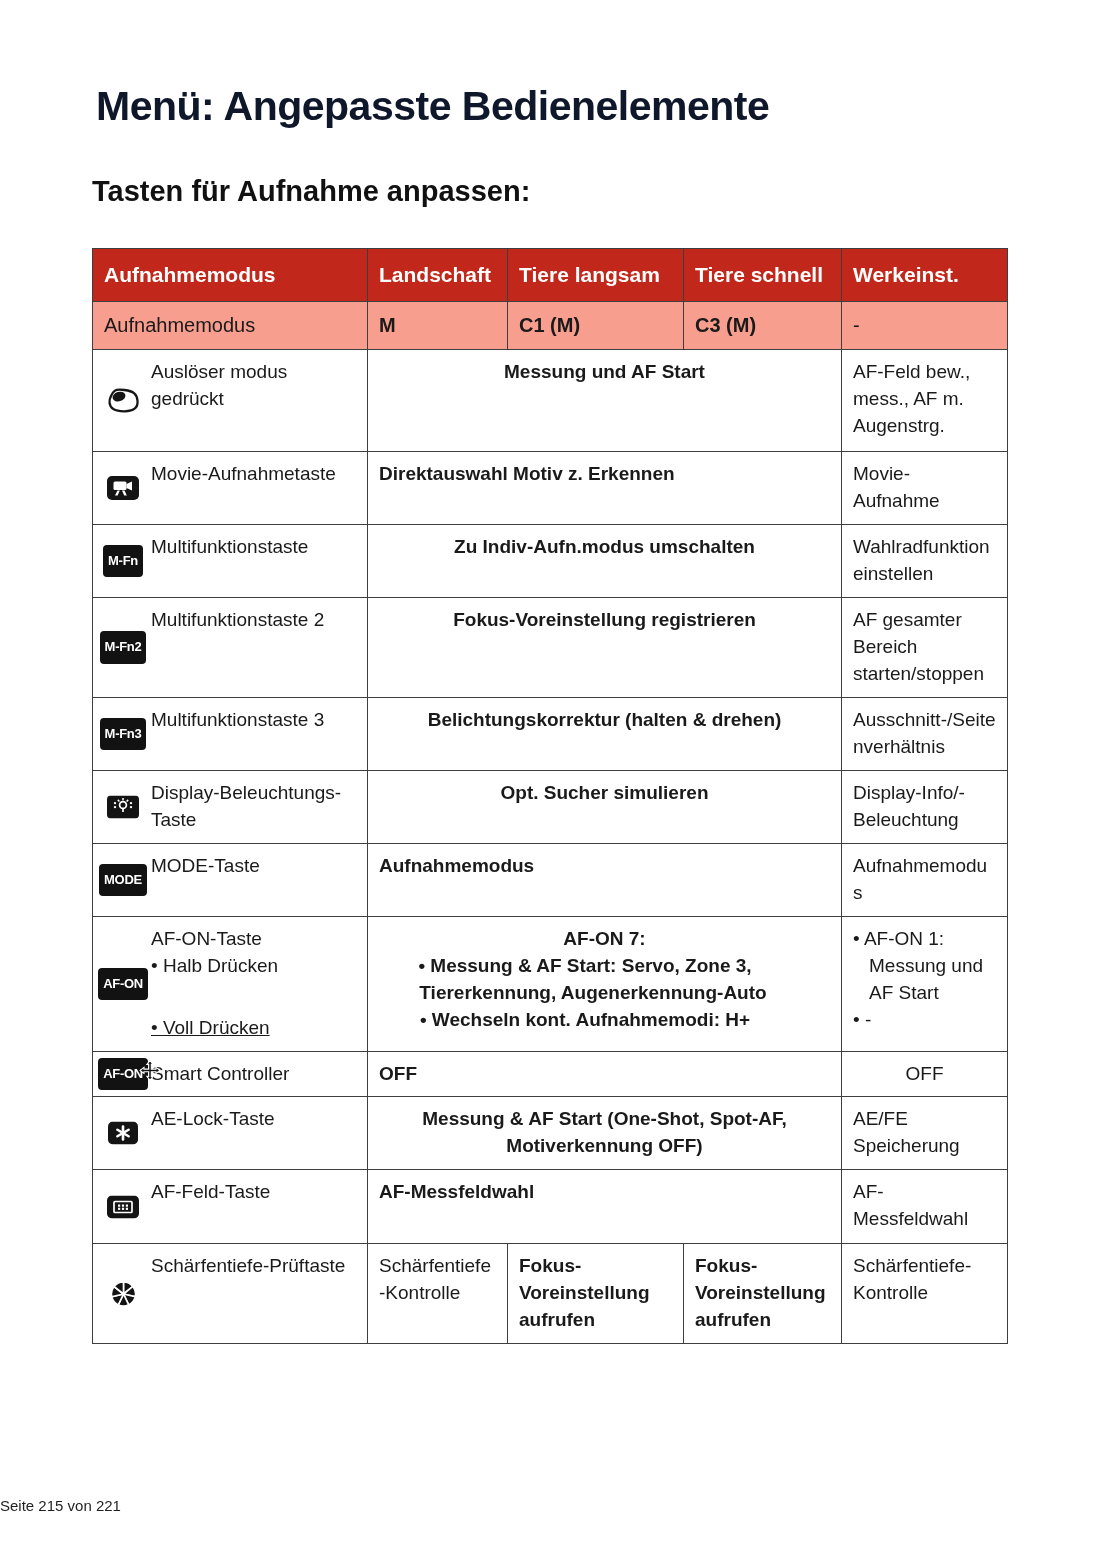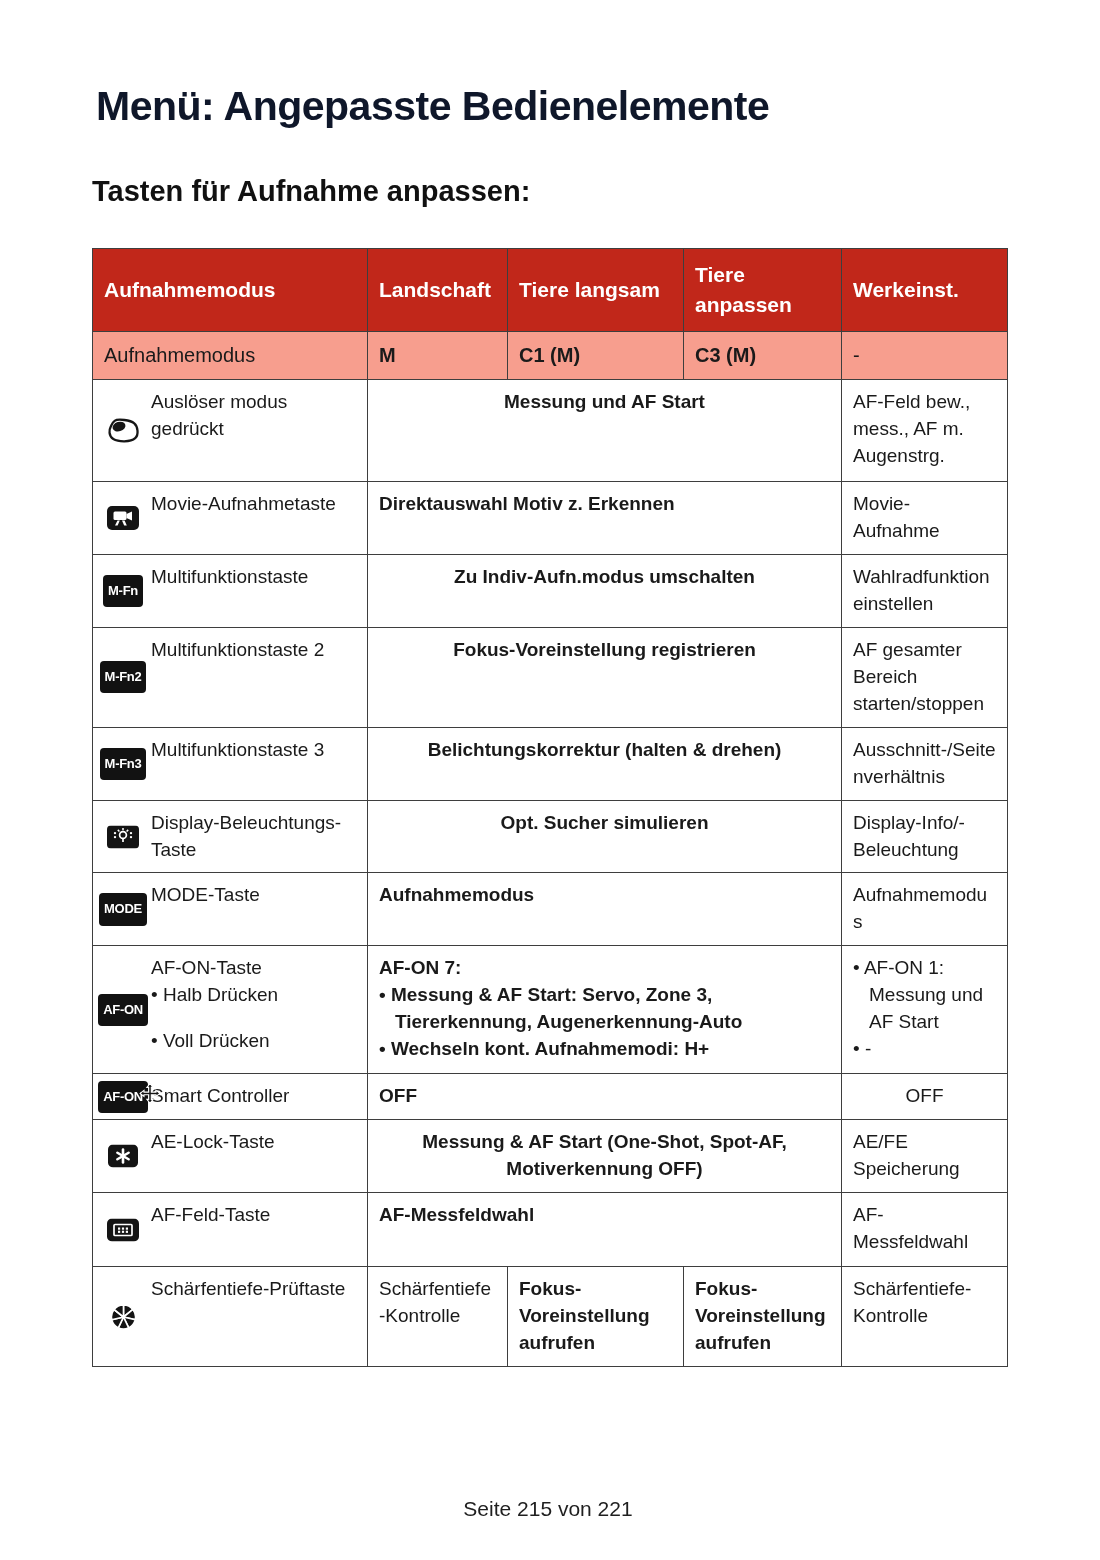--- a/index.html
+++ b/index.html
@@ -67,28 +67,28 @@
     padding:8px 5px; border-radius:4px;
     white-space:nowrap; letter-spacing:-0.3px;
   }
   .smart-wrap { position:relative; display:inline-block; }
   .smart-wrap .cross {
     position:absolute; right:-13px; top:2px;
   }
 
   ul.blts { margin:0; padding:0; list-style:none; }
   ul.blts li { padding-left:16px; text-indent:-16px; }
-  ul.blts li.gap { margin-top:19px; }
-  .mid-left { text-align:left; font-weight:bold; }
+  ul.blts li.gap { margin-top:35px;text-decoration:underline; }
+  .mid-left { text-align:center; font-weight:bold; }
   .mid-left ul.blts { max-width:412px; }
   .wk-blts li { padding-left:15px; text-indent:-15px; }
 
   .page-footer {
     position:absolute; left:0; right:4px; top:1497px;
-    text-align:center; font-size:21px; color:#1f1f1f;
+    text-align:left; font-size:15px; color:#1f1f1f;
   }
 </style>
 </head>
 <body>
 
 <div class="content">
   <h1 class="doc-title">Menü: Angepasste Bedienelemente</h1>
   <h2 class="doc-subtitle">Tasten für Aufnahme anpassen:</h2>
 
   <table class="ctrl">
@@ -98,21 +98,21 @@
         <col style="width:176px">
         <col style="width:158px">
         <col style="width:166px">
     </colgroup>
 
     <tbody>
         <tr style="height:50px">
       <th>Aufnahmemodus</th>
       <th>Landschaft</th>
       <th>Tiere langsam</th>
-      <th>Tiere anpassen</th>
+      <th>Tiere schnell</th>
       <th>Werkeinst.</th>
     </tr>
 
     <tr class="mode-row" style="height:48px">
       <td>Aufnahmemodus</td>
       <td class="b">M</td>
       <td class="b">C1 (M)</td>
       <td class="b">C3 (M)</td>
       <td>-</td>
     </tr>

